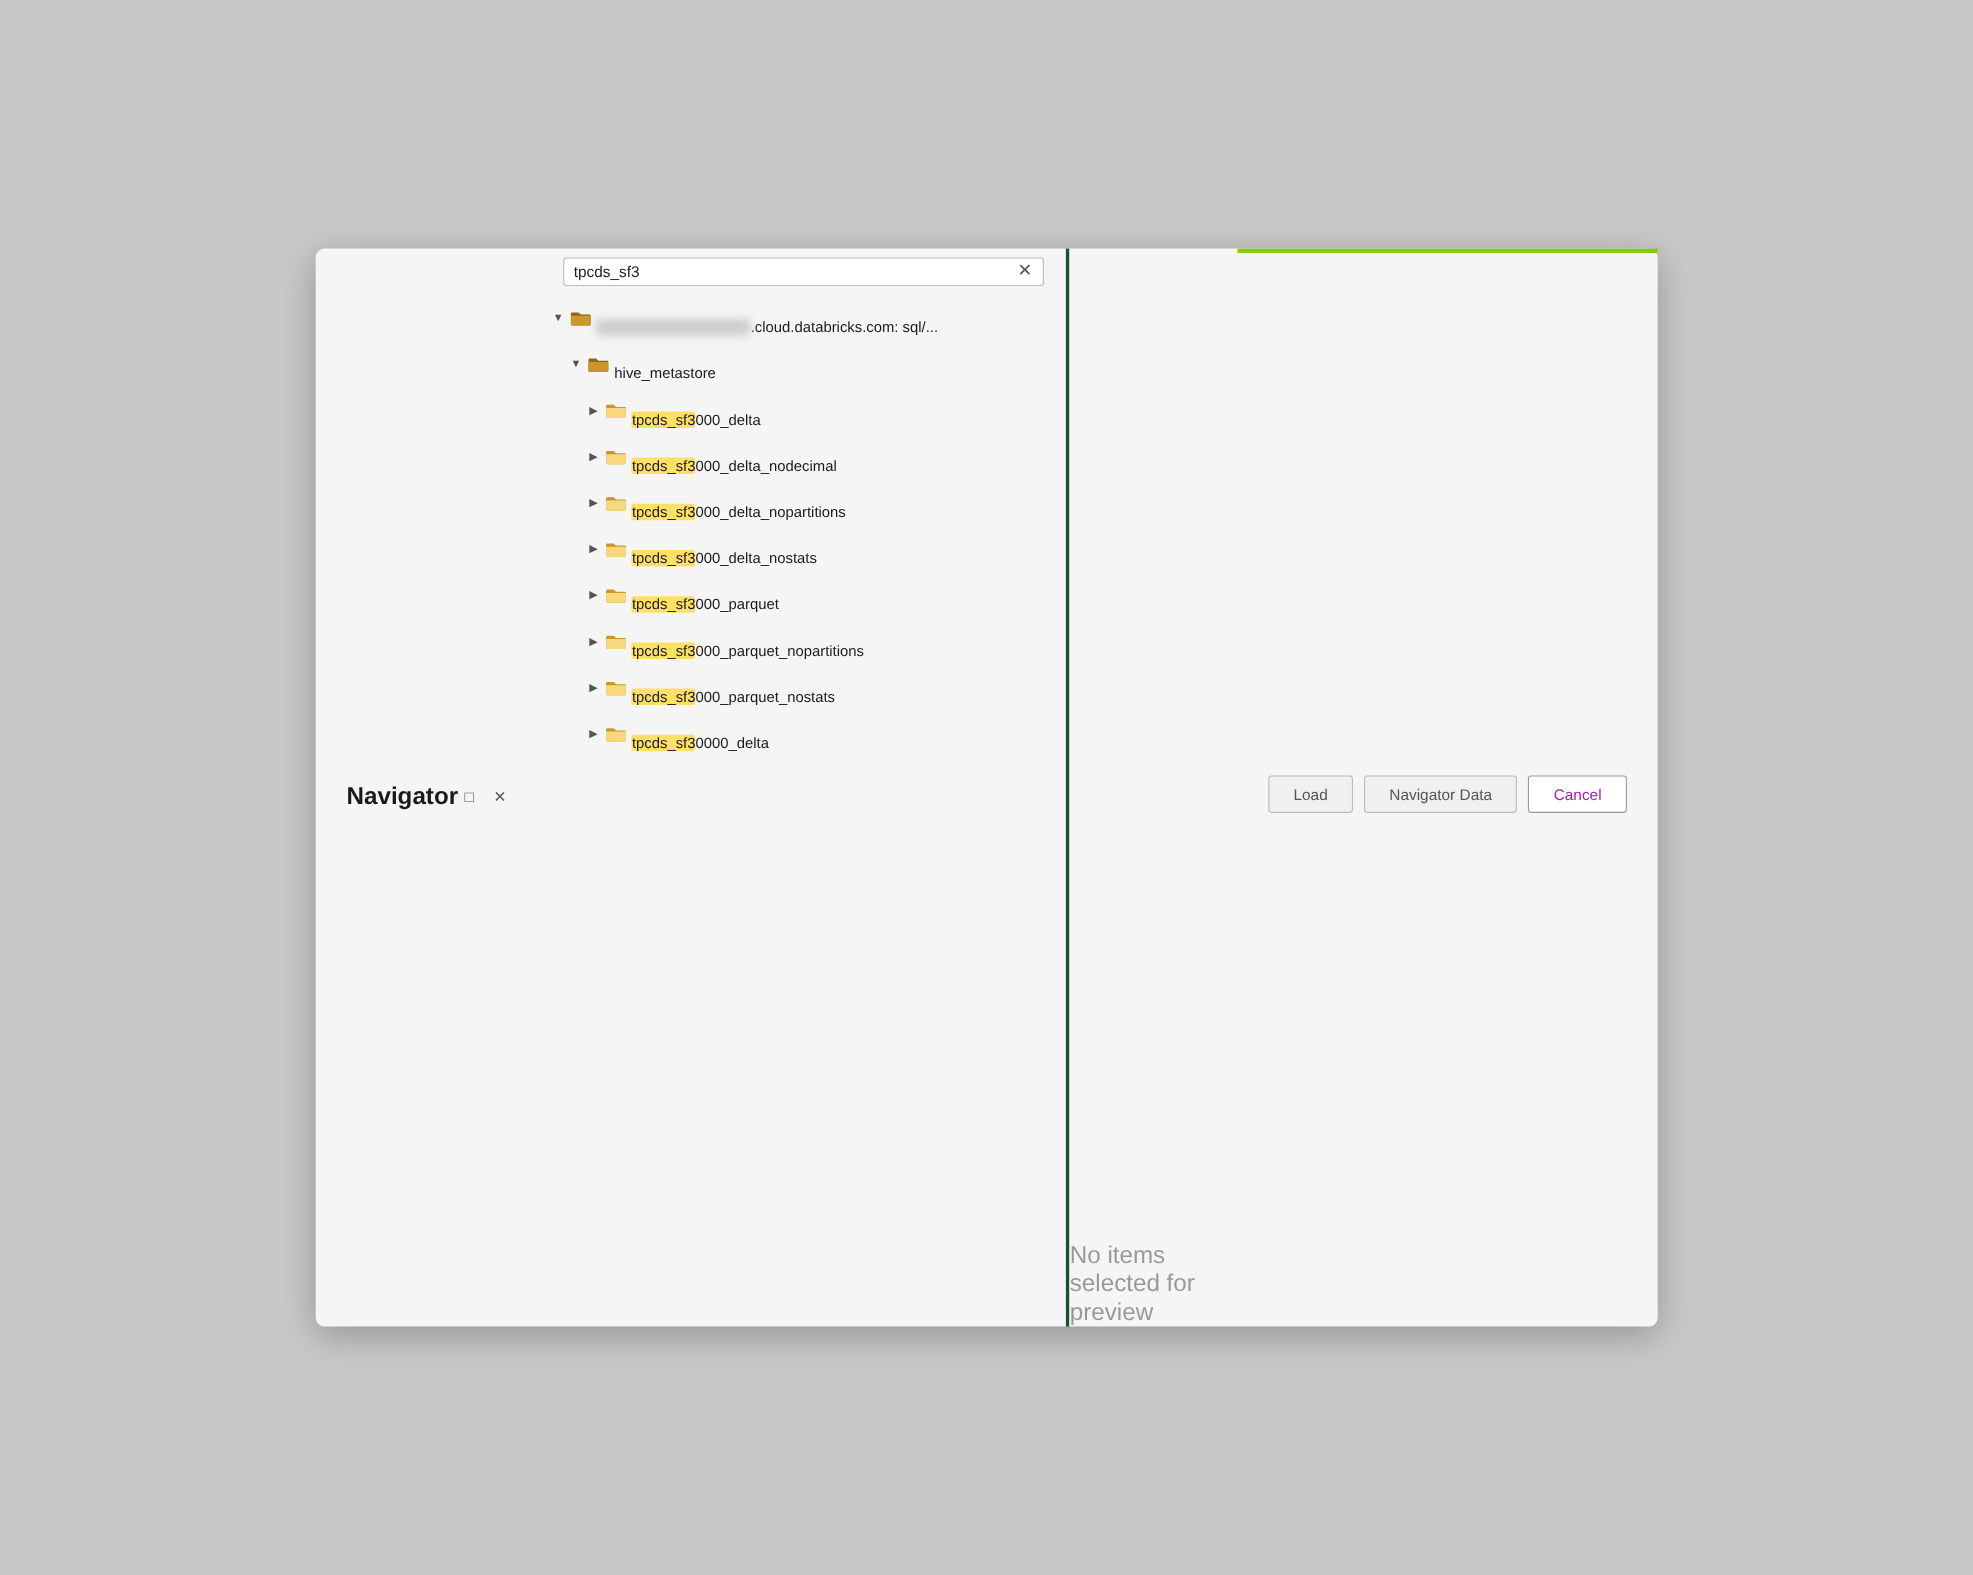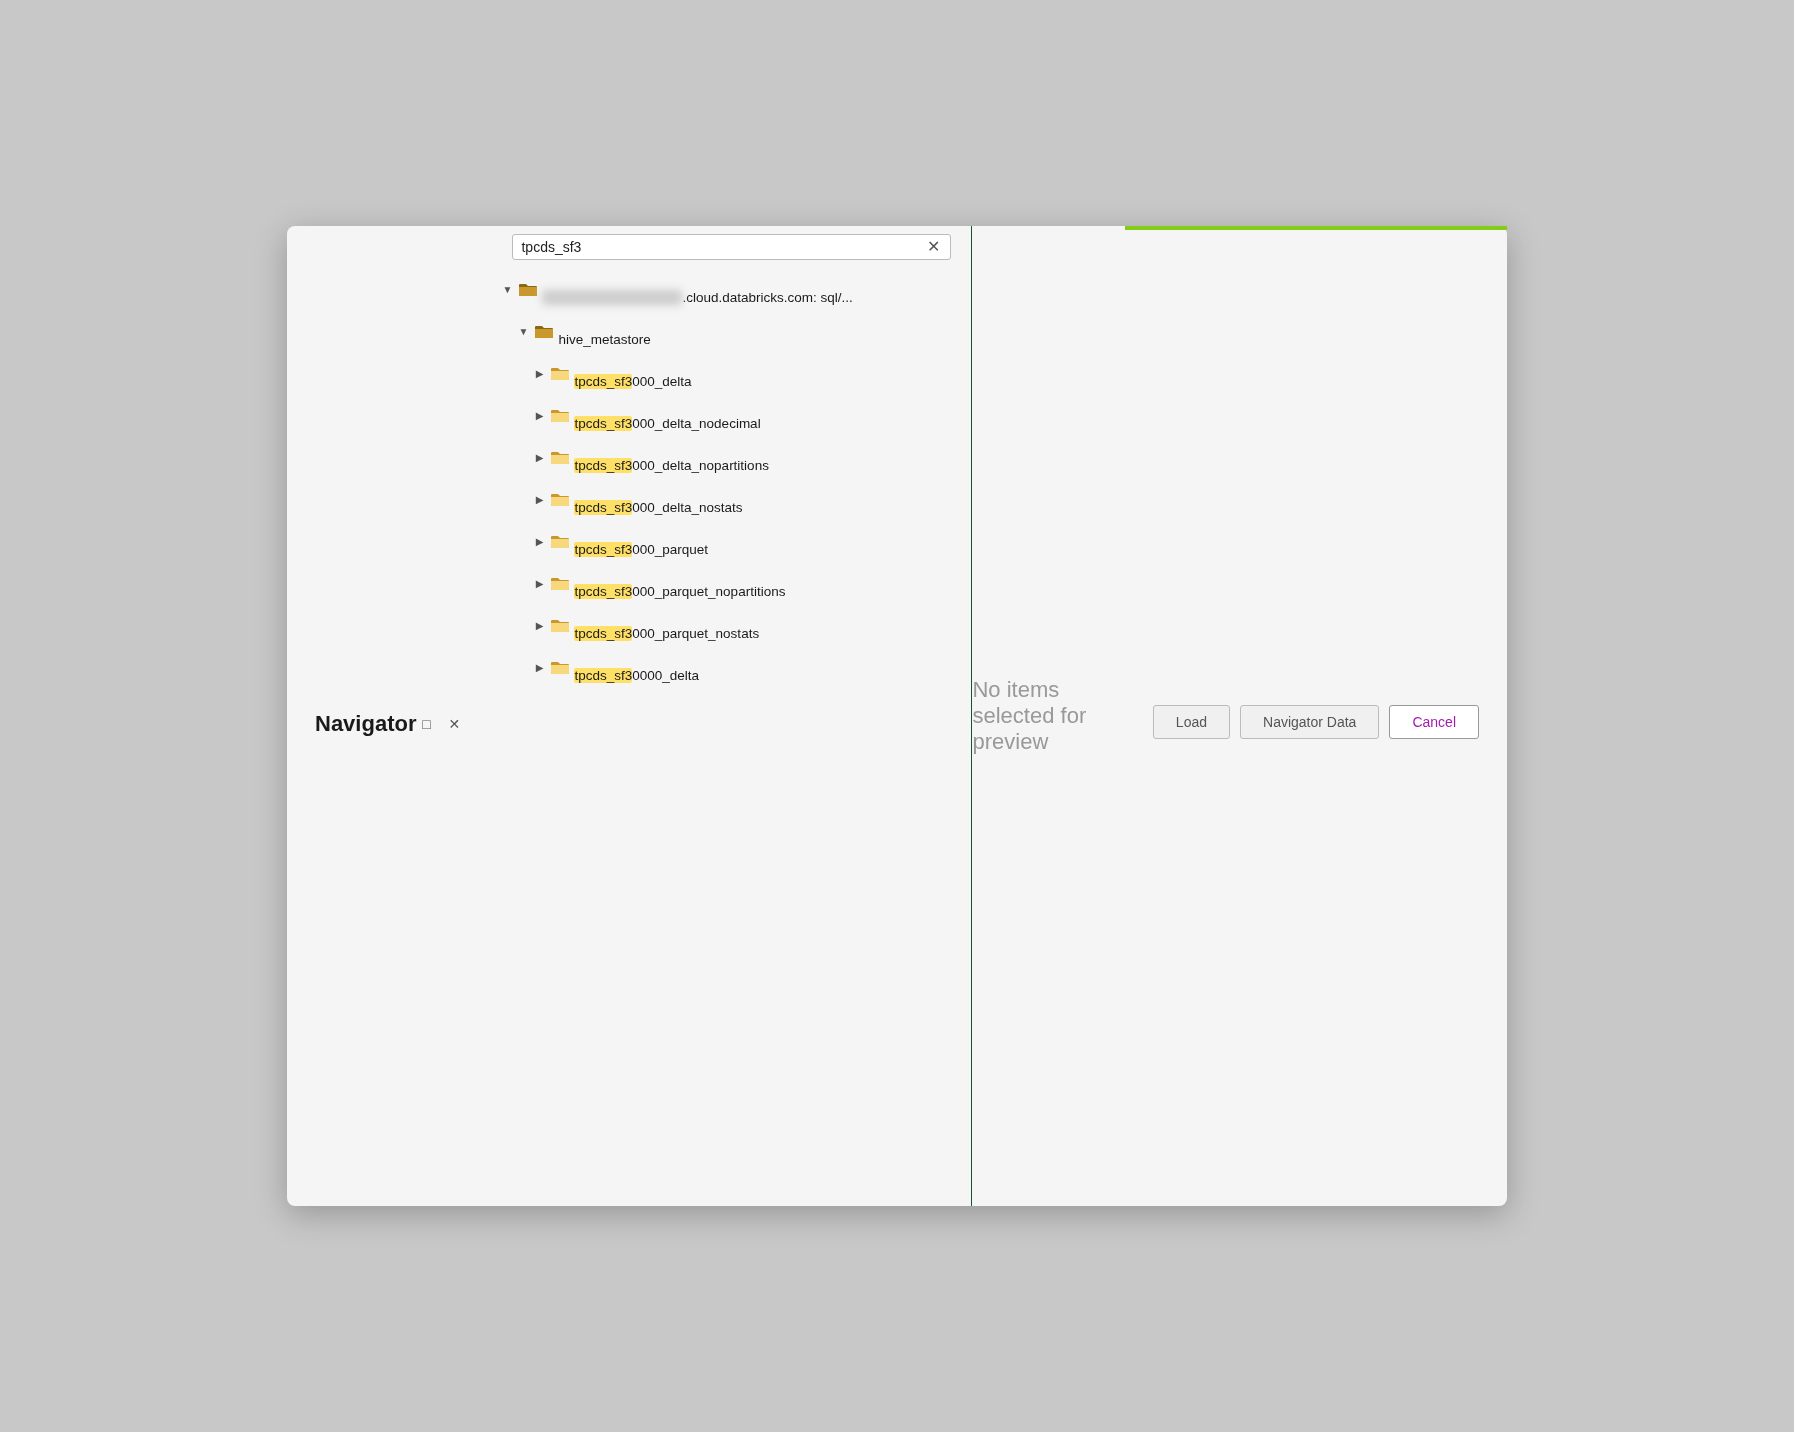--- a/index.html
+++ b/index.html
@@ -53,21 +53,21 @@
     .dialog-body {
       display: flex;
       flex: 1;
       padding: 0 0 0 0;
     }
     .left-panel {
       width: 480px;
       min-width: 480px;
       display: flex;
       flex-direction: column;
-      border-right: 1px solid #14532d;
+      border-right: 3px solid #14532d;
       padding: 0 0 0 0;
     }
     .search-area {
       padding: 8px 20px 8px 20px;
     }
     .search-box {
       display: flex;
       align-items: center;
       border: 1.5px solid #bbb;
       background: white;
@@ -157,21 +157,21 @@
     }
     .search-footer {
       padding: 12px 20px 16px 20px;
       font-style: italic;
       font-size: 12.5px;
       color: #666;
     }
     .right-panel {
       flex: 1;
       display: flex;
-      align-items: center;
+      align-items: flex-end;
       justify-content: center;
     }
     .no-preview-text {
       font-size: 22px;
       color: #999;
       font-weight: 400;
     }
     .dialog-footer {
       display: flex;
       justify-content: center;

